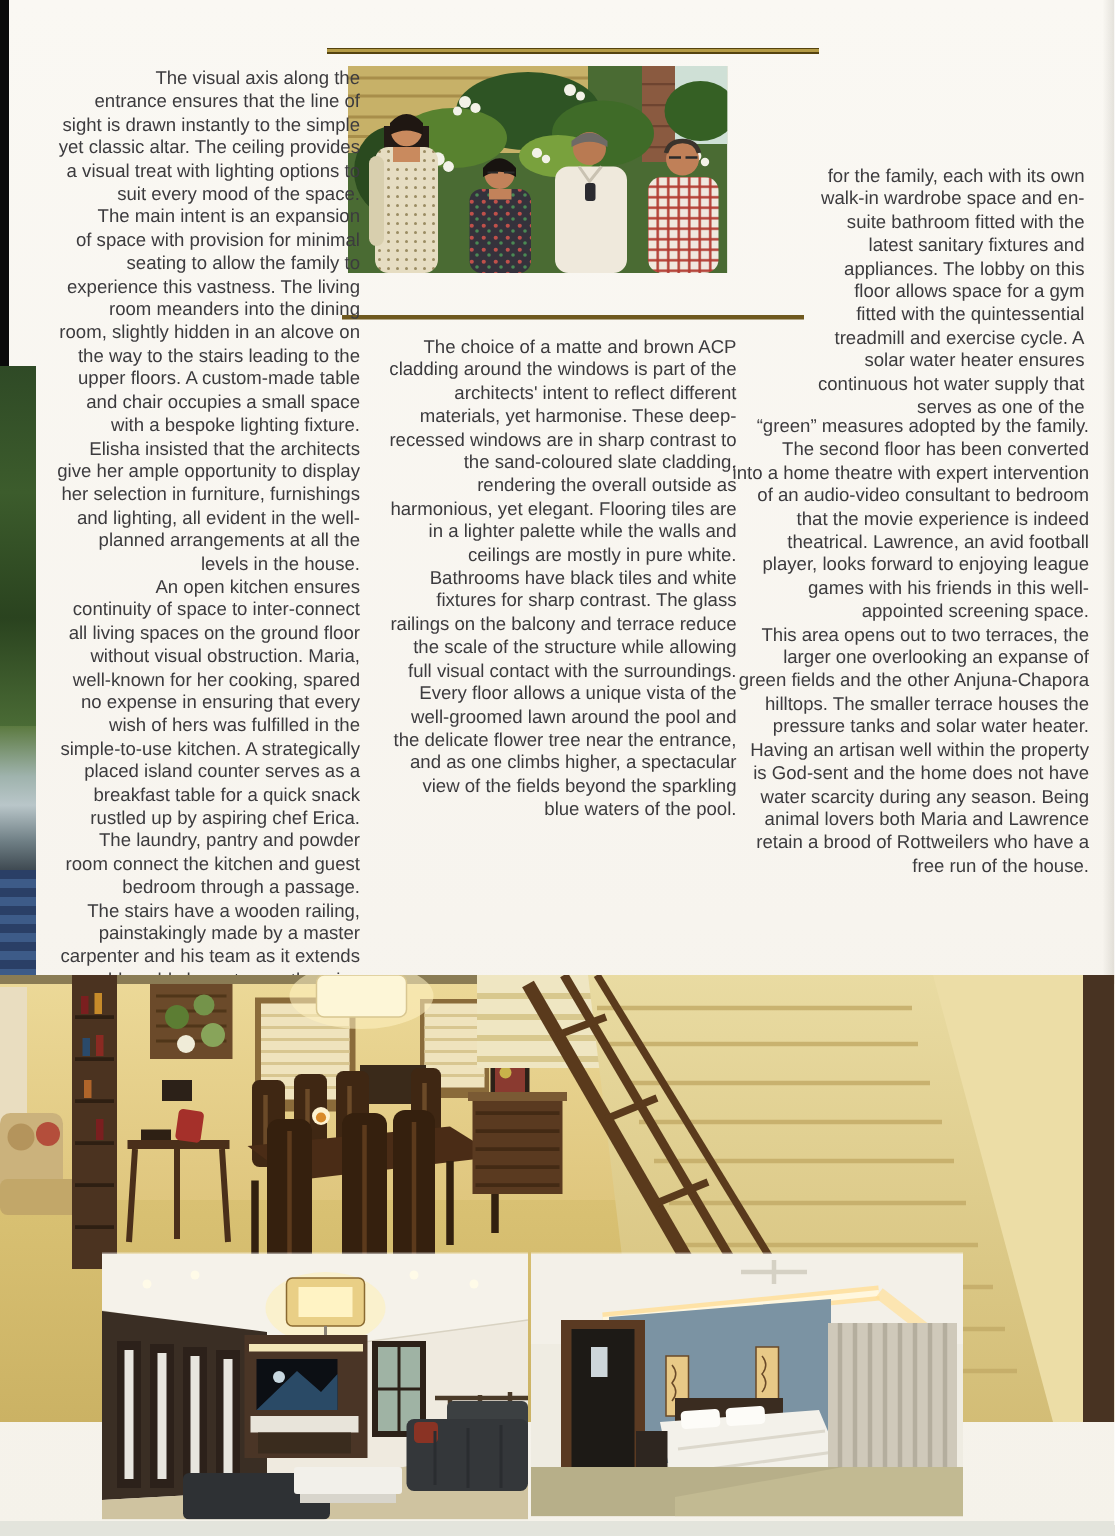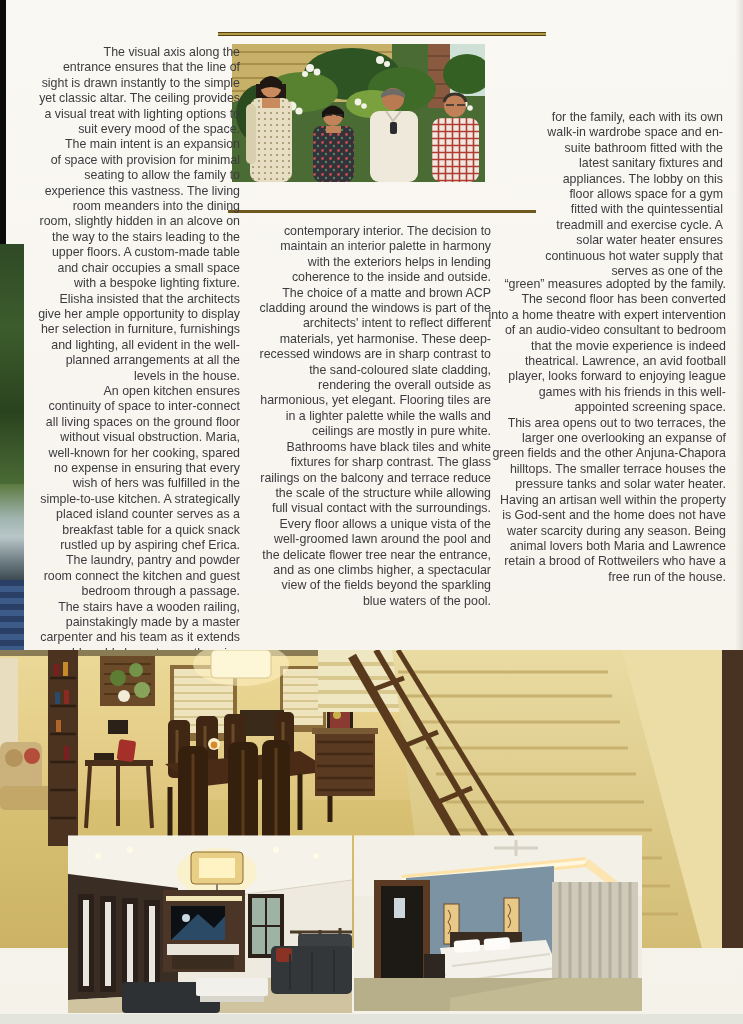--- a/index.html
+++ b/index.html
@@ -136,21 +136,20 @@
   <div class="rule-caption"></div>
 
   <div class="col col1">
     <p>The visual axis along the entrance ensures that the line of sight is drawn instantly to the simple yet classic altar. The ceiling provides a visual treat with lighting options to suit every mood of the space.</p>
     <p>The main intent is an expansion of space with provision for minimal seating to allow the family to experience this vastness. The living room meanders into the dining room, slightly hidden in an alcove on the way to the stairs leading to the upper floors. A custom-made table and chair occupies a small space with a bespoke lighting fixture. Elisha insisted that the architects give her ample opportunity to display her selection in furniture, furnishings and lighting, all evident in the well-planned arrangements at all the levels in the house.</p>
     <p>An open kitchen ensures continuity of space to inter-connect all living spaces on the ground floor without visual obstruction. Maria, well-known for her cooking, spared no expense in ensuring that every wish of hers was fulfilled in the simple-to-use kitchen. A strategically placed island counter serves as a breakfast table for a quick snack rustled up by aspiring chef Erica. The laundry, pantry and powder room connect the kitchen and guest bedroom through a passage.</p>
     <p>The stairs have a wooden railing, painstakingly made by a master carpenter and his team as it extends an old world charm to an otherwise</p>
   </div>
 
   <div class="col col2">
-    <p class="noindent">contemporary interior. The decision to maintain an interior palette in harmony with the exteriors helps in lending coherence to the inside and outside.</p>
     <p>The choice of a matte and brown ACP cladding around the windows is part of the architects' intent to reflect different materials, yet harmonise. These deep-recessed windows are in sharp contrast to the sand-coloured slate cladding, rendering the overall outside as harmonious, yet elegant. Flooring tiles are in a lighter palette while the walls and ceilings are mostly in pure white. Bathrooms have black tiles and white fixtures for sharp contrast. The glass railings on the balcony and terrace reduce the scale of the structure while allowing full visual contact with the surroundings. Every floor allows a unique vista of the well-groomed lawn around the pool and the delicate flower tree near the entrance, and as one climbs higher, a spectacular view of the fields beyond the sparkling blue waters of the pool.</p>
   </div>
 
   <div class="col col3top">
     <p class="noindent">for the family, each with its own walk-in wardrobe space and en-suite bathroom fitted with the latest sanitary fixtures and appliances. The lobby on this floor allows space for a gym fitted with the quintessential treadmill and exercise cycle. A solar water heater ensures continuous hot water supply that serves as one of the</p>
   </div>
 
   <div class="col col3">
     <p class="noindent">“green” measures adopted by the family.</p>
     <p>The second floor has been converted into a home theatre with expert intervention of an audio-video consultant to bedroom that the movie experience is indeed theatrical. Lawrence, an avid football player, looks forward to enjoying league games with his friends in this well-appointed screening space.</p>

